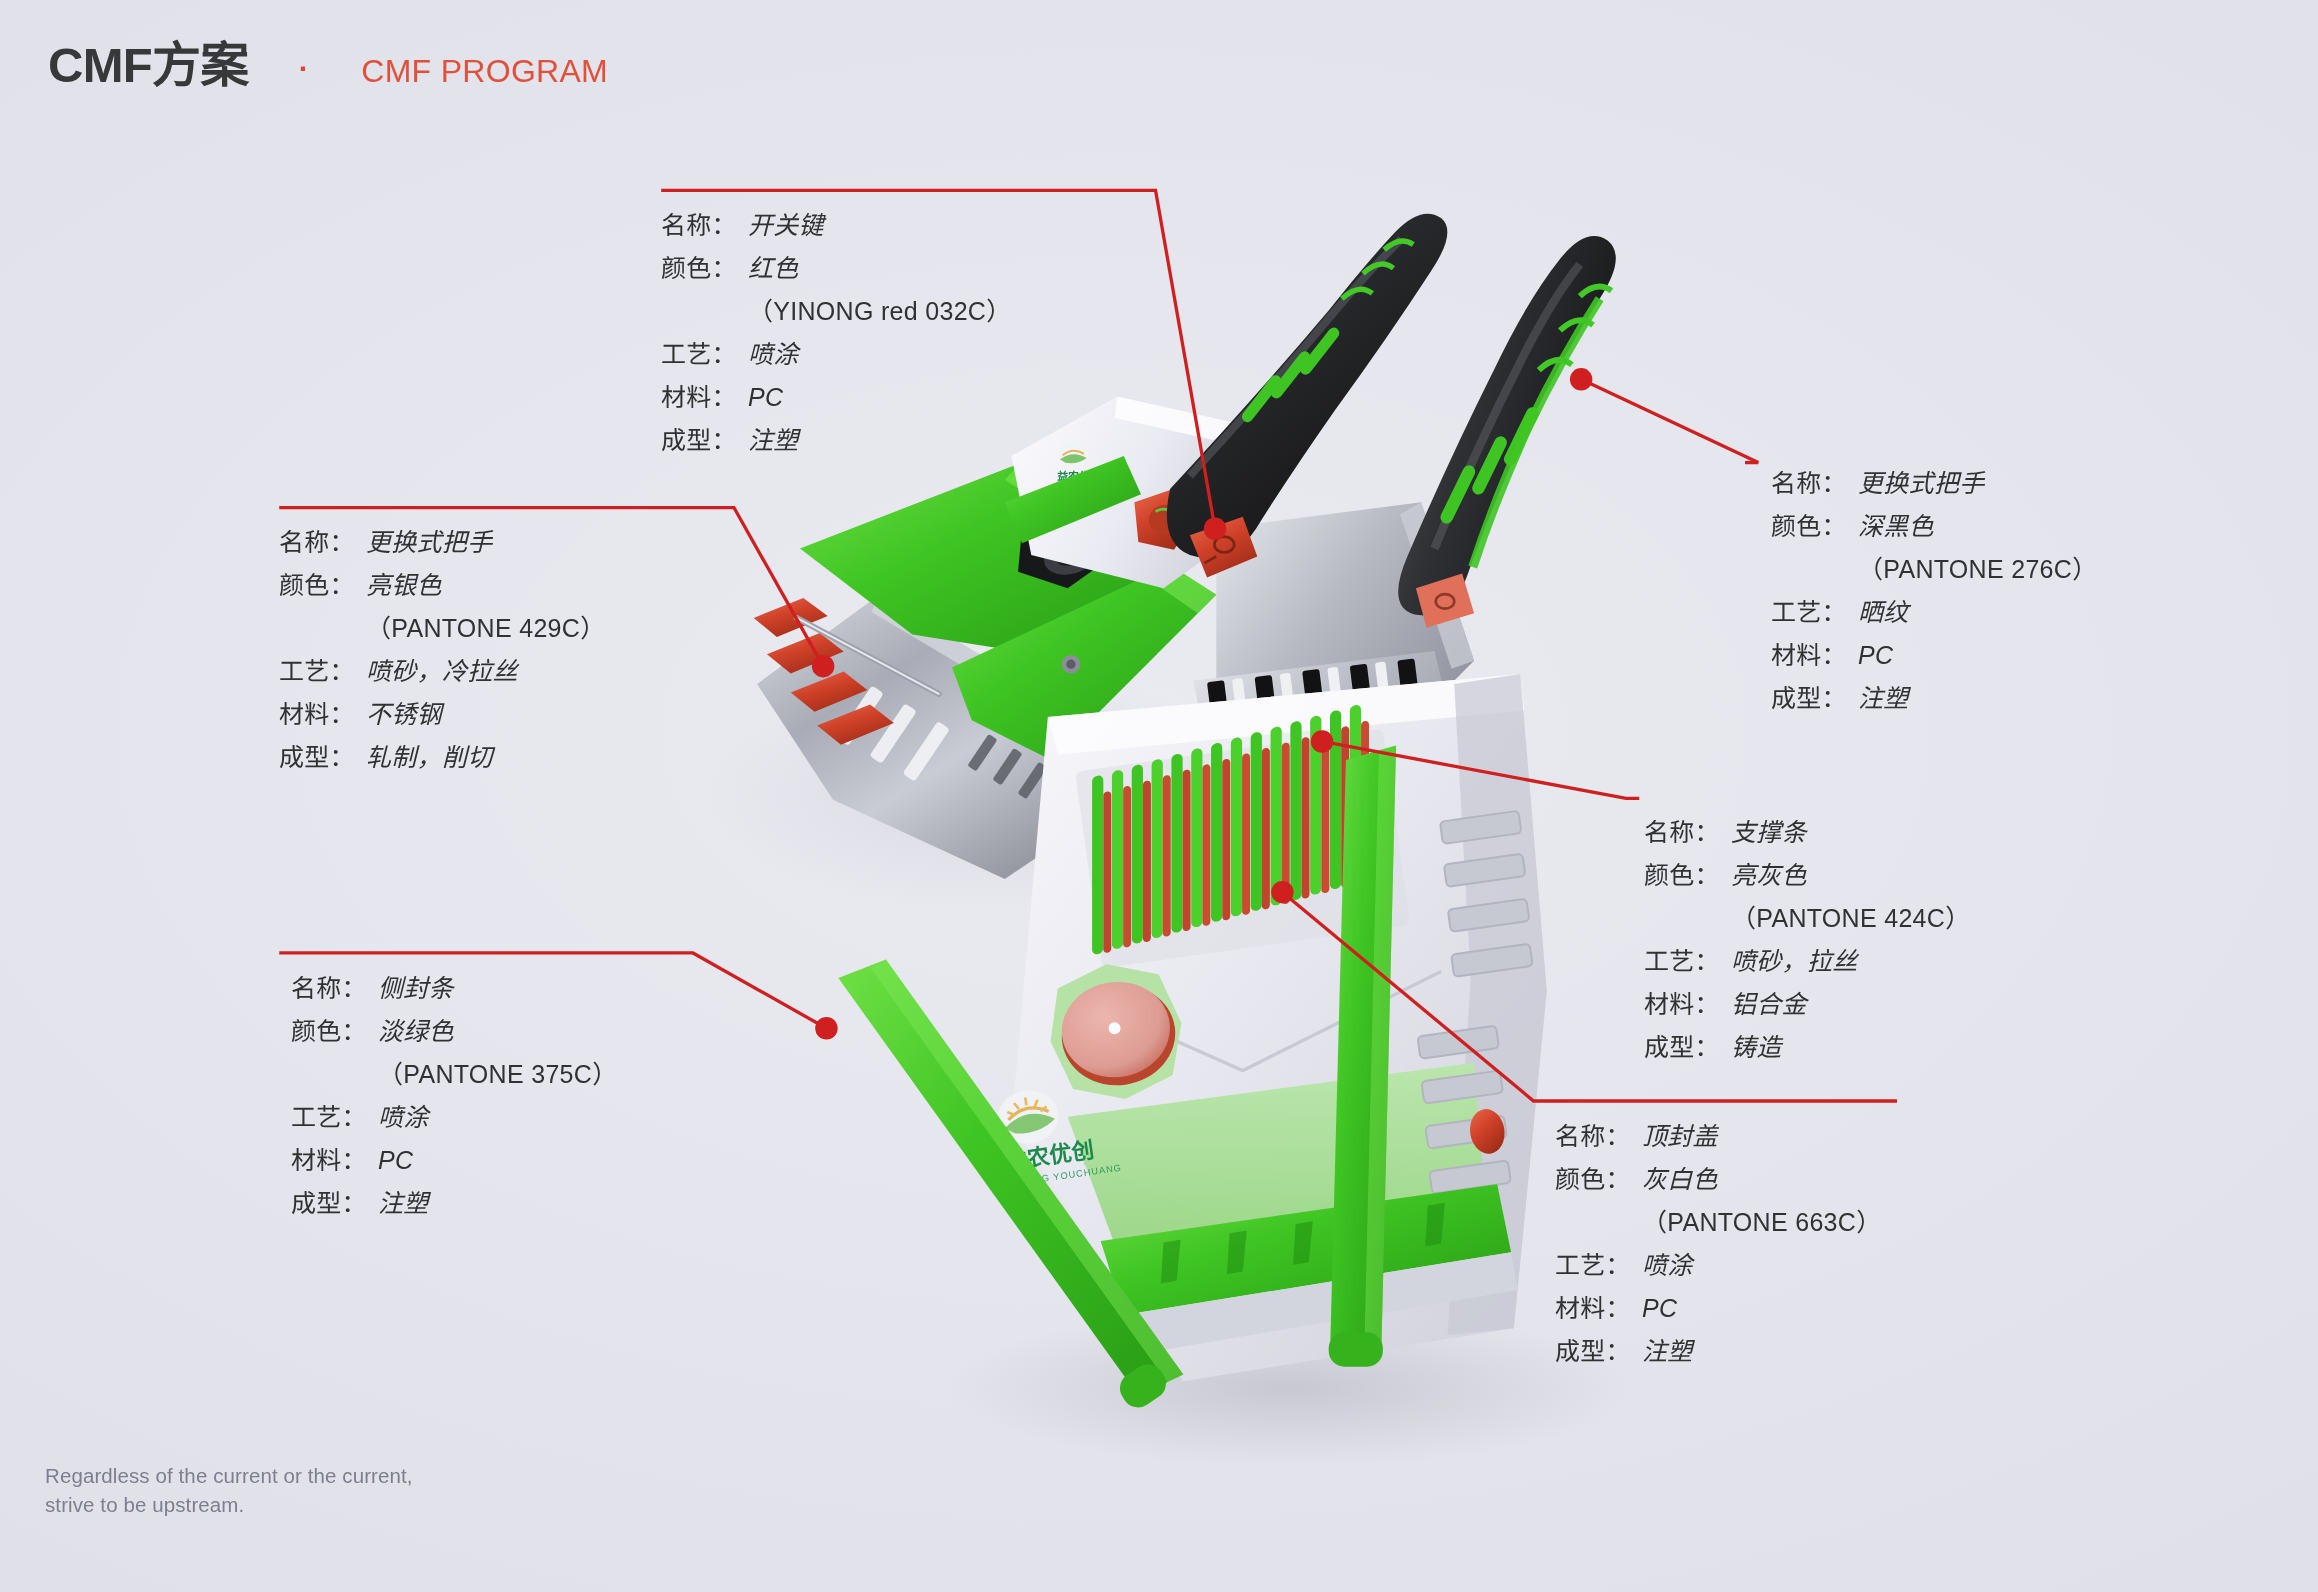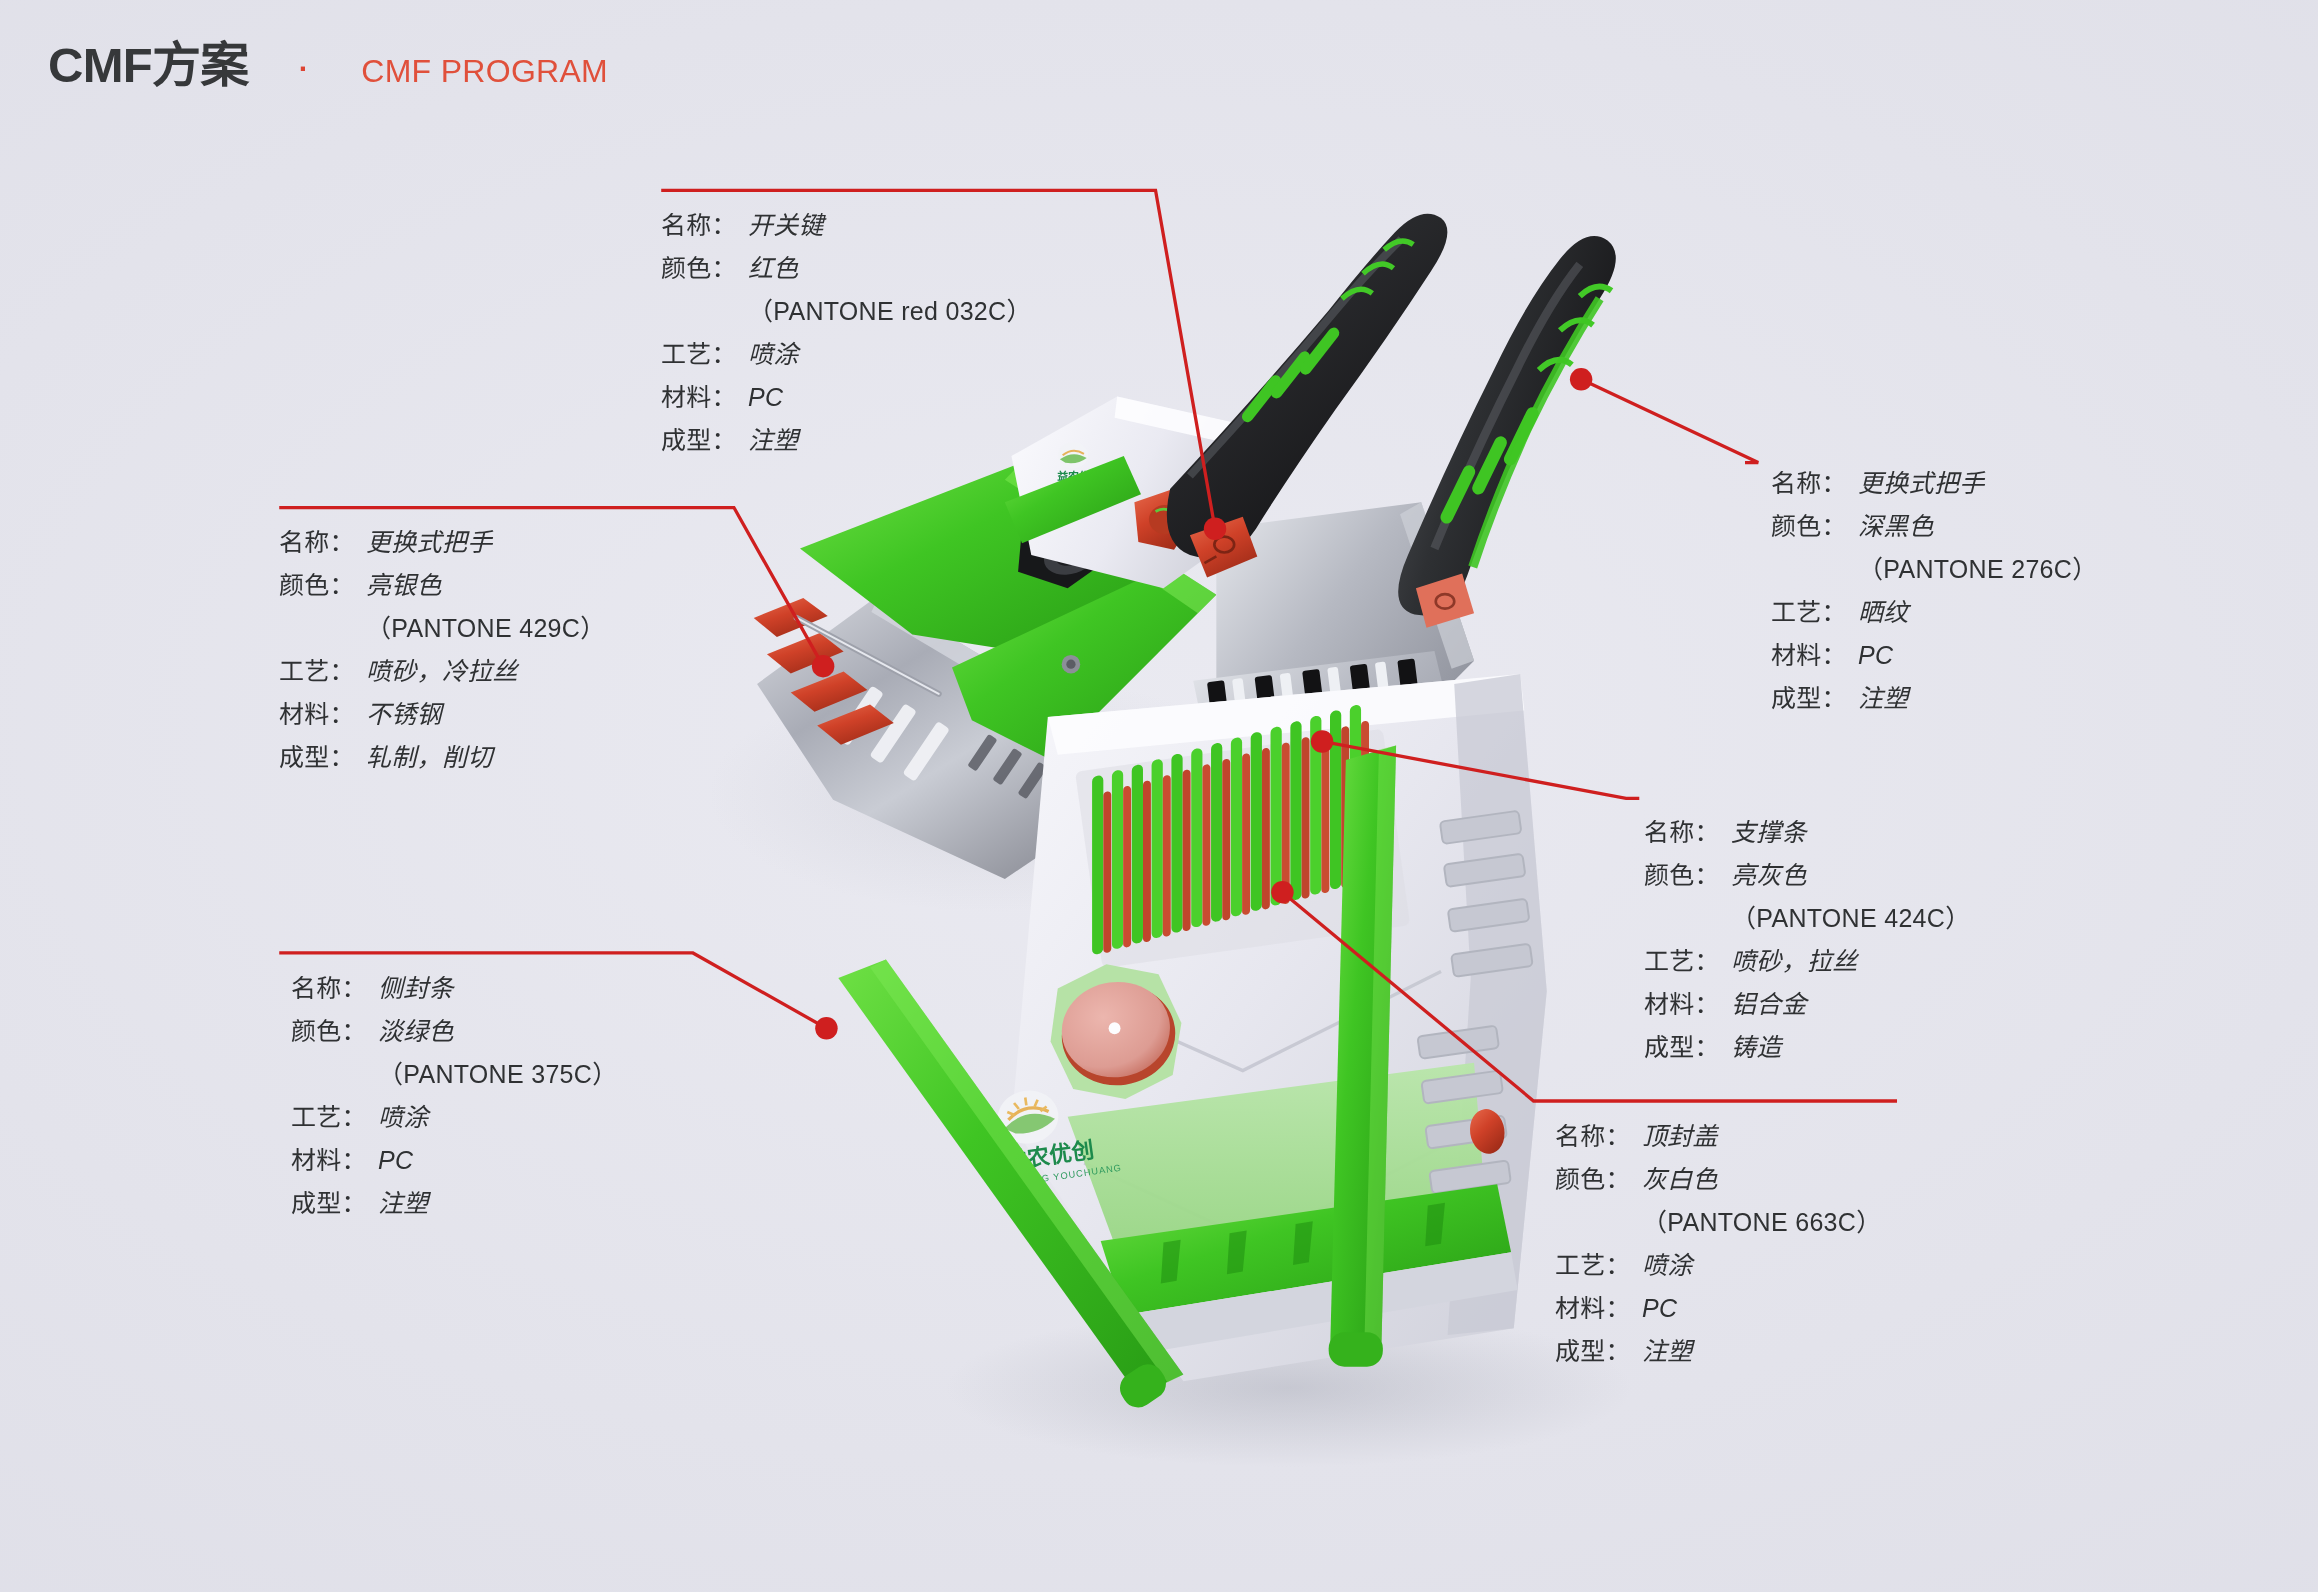--- a/index.html
+++ b/index.html
@@ -459,21 +459,21 @@
 
   <div class="anno" style="left:661px; top:213px;">
     <div class="anno-row">
       <span class="anno-key">名称：</span>
       <span class="anno-val">开关键</span>
     </div>
     <div class="anno-row">
       <span class="anno-key">颜色：</span>
       <span class="anno-val">红色</span>
     </div>
-    <div class="anno-sub">（PANTONE red 032C）</div>
+    <div class="anno-sub">（YINONG red 032C）</div>
     <div class="anno-row">
       <span class="anno-key">工艺：</span>
       <span class="anno-val">喷涂</span>
     </div>
     <div class="anno-row">
       <span class="anno-key">材料：</span>
       <span class="anno-val">PC</span>
     </div>
     <div class="anno-row">
       <span class="anno-key">成型：</span>
@@ -594,15 +594,19 @@
     <div class="anno-row">
       <span class="anno-key">材料：</span>
       <span class="anno-val">PC</span>
     </div>
     <div class="anno-row">
       <span class="anno-key">成型：</span>
       <span class="anno-val">注塑</span>
     </div>
   </div>
 
+  <div id="footer">
+    <div>Regardless of the current or the current,</div>
+    <div>strive to be upstream.</div>
+  </div>
 
 </div>
 
 
 </body></html>

